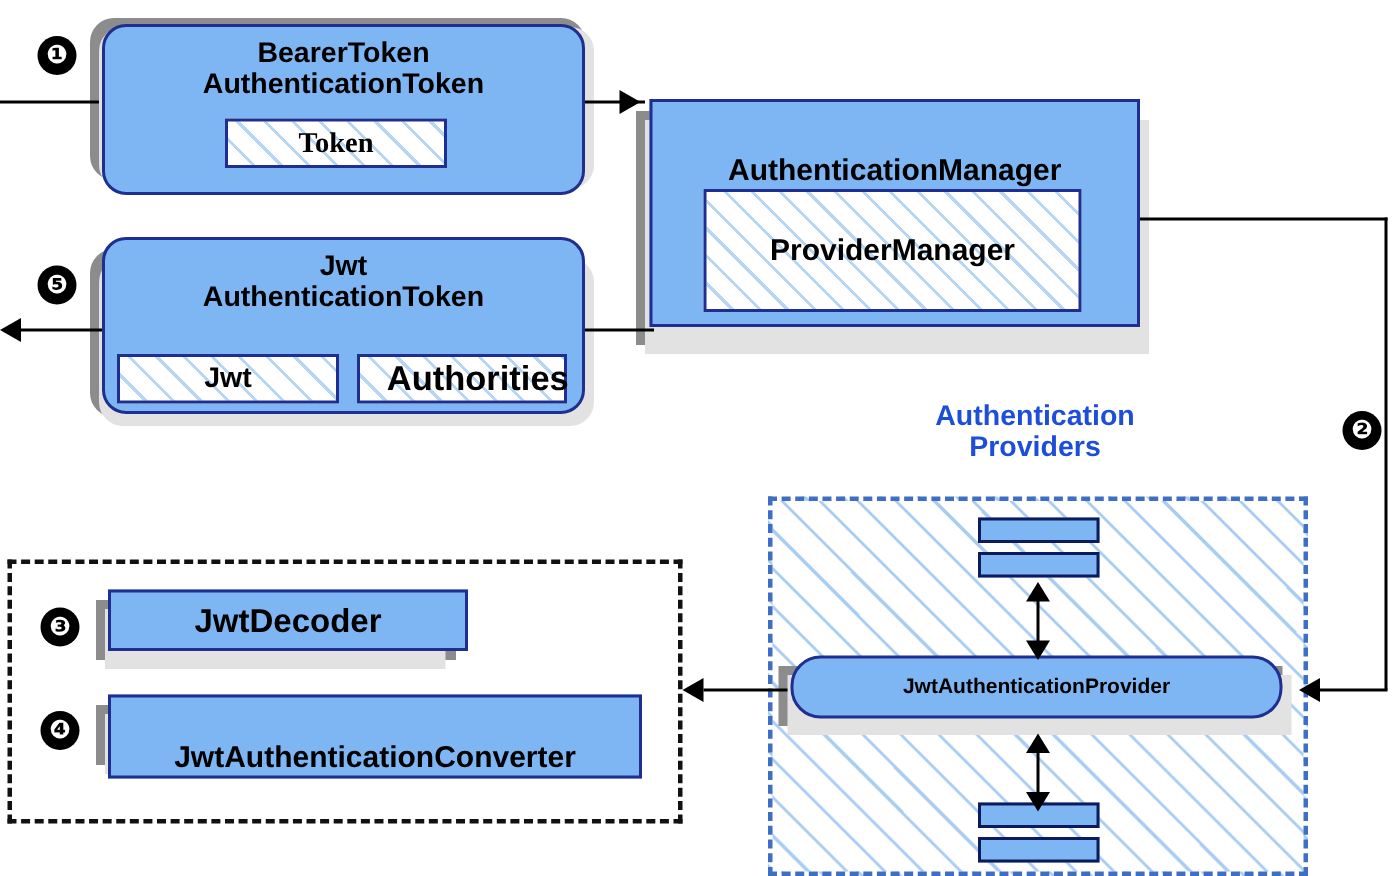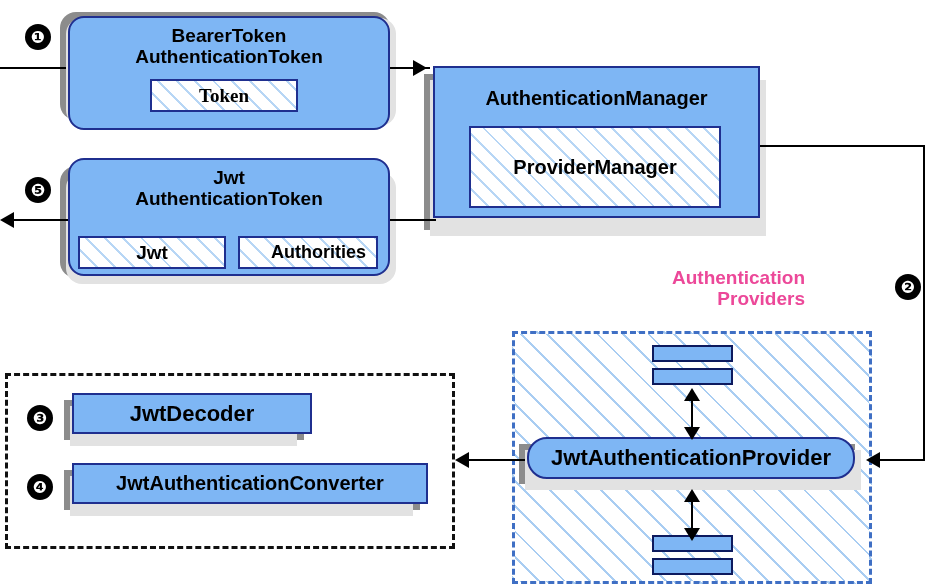--- a/index.html
+++ b/index.html
@@ -97,22 +97,22 @@
     justify-content: center;
     z-index: 20;
     font-family: "DejaVu Sans", sans-serif;
     line-height: 1;
   }
 
   
   .plain-label {
     position: absolute;
     font-weight: bold;
-    text-align: right;
-    color: #ec4899;
+    text-align: center;
+    color: #1d4ed8;
     line-height: 1.12;
     z-index: 6;
   }
 
   
   .ln {
     position: absolute;
     background: #000000;
     z-index: 4;
   }
@@ -196,28 +196,28 @@
   <div class="shadow-light rounded-sh" style="left:66px; top:172px; width:330px; height:112px;"></div>
   <div class="node rounded" style="left:68px; top:158px; width:322px; height:118px; display:block;">
     <div style="padding-top:8px; font-size:19px;">
       <div>Jwt</div>
       <div>AuthenticationToken</div>
     </div>
   </div>
   <div class="hatch" style="left:78px; top:236px; width:148px; height:33px; font-size:19px;">
     <span>Jwt</span>
   </div>
-  <div class="hatch" style="left:238px; top:236px; width:140px; height:33px; font-size:18px;padding-left:21px;">
+  <div class="hatch" style="left:238px; top:236px; width:140px; height:33px; font-size:23px;padding-left:21px;">
     <span>Authorities</span>
   </div>
 
   <div class="shadow-dark" style="left:424px; top:74px; width:336px; height:156px;"></div>
   <div class="shadow-light" style="left:430px; top:80px; width:336px; height:156px;"></div>
   <div class="node" style="left:433px; top:66px; width:327px; height:152px; display:block;">
-    <div style="padding-top:20px; font-size:20px;">
+    <div style="padding-top:36px; font-size:20px;">
       <div>AuthenticationManager</div>
     </div>
   </div>
   <div class="hatch" style="left:469px; top:126px; width:252px; height:82px; font-size:20px;">
     <span>ProviderManager</span>
   </div>
 
   <div class="plain-label" style="left:575px; top:267px; width:230px; font-size:19px;">
     <div>Authentication</div>
     <div>Providers</div>
@@ -225,40 +225,40 @@
 
   <div class="bar" style="left:652px; top:345px; width:81px; height:17px;"></div>
   <div class="bar" style="left:652px; top:368px; width:81px; height:17px;"></div>
 
   <div class="ln ln-v" style="left:691px; top:391px; height:42px;"></div>
   <div class="arrowhead ar-up" style="left:684px; top:388px;"></div>
   <div class="arrowhead ar-down" style="left:684px; top:427px;"></div>
 
   <div class="shadow-dark" style="left:519px; top:444px; width:336px; height:40px;"></div>
   <div class="shadow-light" style="left:525px; top:450px; width:336px; height:40px;"></div>
-  <div class="node" style="left:527px; top:437px; width:328px; height:42px; font-size:22px;border-radius:20px;">
+  <div class="node" style="left:527px; top:437px; width:328px; height:42px; font-size:14px;border-radius:20px;">
     <span>JwtAuthenticationProvider</span>
   </div>
 
   <div class="ln ln-v" style="left:691px; top:492px; height:42px;"></div>
   <div class="arrowhead ar-up" style="left:684px; top:489px;"></div>
   <div class="arrowhead ar-down" style="left:684px; top:528px;"></div>
 
   <div class="bar" style="left:652px; top:535px; width:81px; height:17px;"></div>
   <div class="bar" style="left:652px; top:558px; width:81px; height:17px;"></div>
 
   <div class="shadow-dark" style="left:64px; top:400px; width:240px; height:40px;"></div>
   <div class="shadow-light" style="left:70px; top:406px; width:227px; height:40px;"></div>
   <div class="node" style="left:72px; top:393px; width:240px; height:41px; font-size:22px;">
     <span>JwtDecoder</span>
   </div>
 
   <div class="shadow-dark" style="left:64px; top:470px; width:356px; height:40px;"></div>
   <div class="shadow-light" style="left:70px; top:476px; width:343px; height:40px;"></div>
-  <div class="node" style="left:72px; top:463px; width:356px; height:41px; font-size:20px;">
+  <div class="node" style="left:72px; top:463px; width:356px; height:56px; font-size:20px;align-items:flex-end;">
     <span>JwtAuthenticationConverter</span>
   </div>
 
   <div class="badge" style="left:25px; top:24px;">❶</div>
   <div class="badge" style="left:895px; top:274px;">❷</div>
   <div class="badge" style="left:27px; top:405px;">❸</div>
   <div class="badge" style="left:27px; top:474px;">❹</div>
   <div class="badge" style="left:25px; top:177px;">❺</div>
 
 </div>

